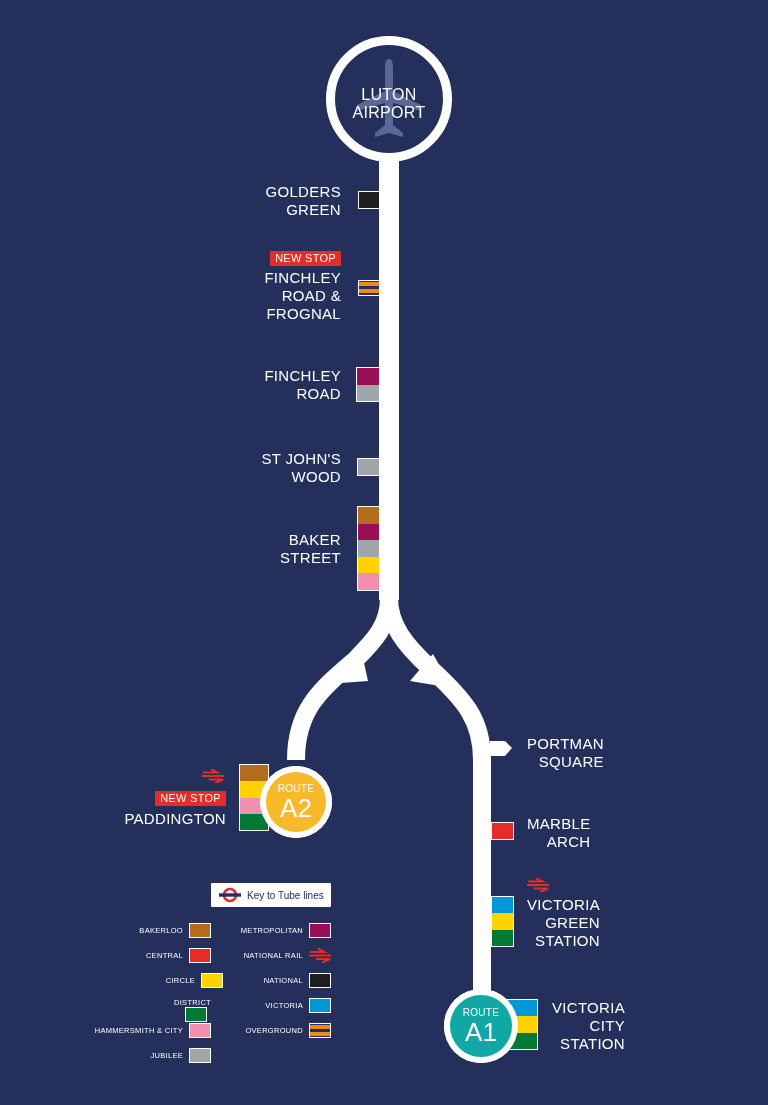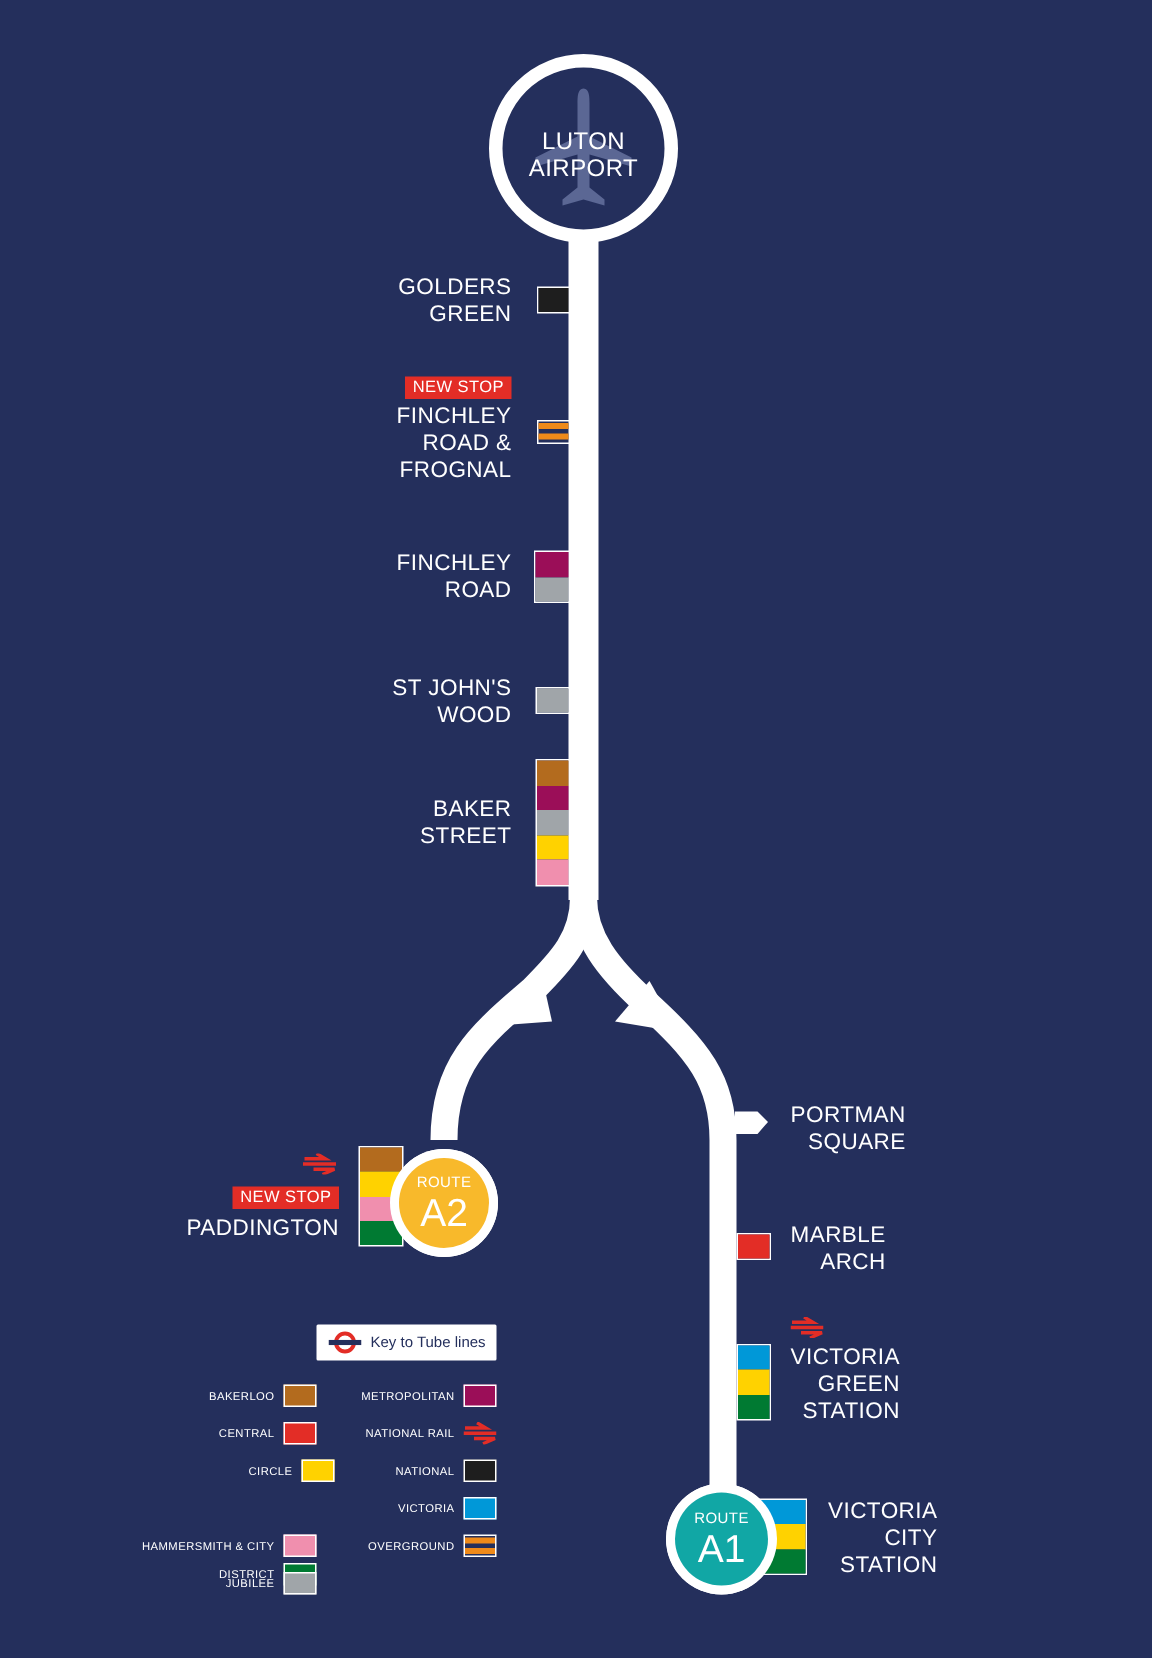--- a/index.html
+++ b/index.html
@@ -186,21 +186,21 @@
   <span class="leg-sw" style="background:#b36b1e"></span>
 </div>
 <div class="leg" style="right:557px;top:948px;align-items:center;">
   <span class="leg-label">CENTRAL</span>
   <span class="leg-sw" style="background:#e32d26"></span>
 </div>
 <div class="leg" style="right:545px;top:973px;">
   <span class="leg-label">CIRCLE</span>
   <span class="leg-sw" style="background:#ffd200"></span>
 </div>
-<div class="leg" style="right:557px;top:1042px;">
+<div class="leg" style="right:557px;top:998px;flex-direction:column;">
   <span class="leg-label">DISTRICT</span>
   <span class="leg-sw" style="background:#007a32"></span>
 </div>
 <div class="leg" style="right:557px;top:1023px;">
   <span class="leg-label">HAMMERSMITH &amp; CITY</span>
   <span class="leg-sw" style="background:#f08fae"></span>
 </div>
 <div class="leg" style="right:557px;top:1048px;">
   <span class="leg-label">JUBILEE</span>
   <span class="leg-sw" style="background:#a0a5a9"></span>

